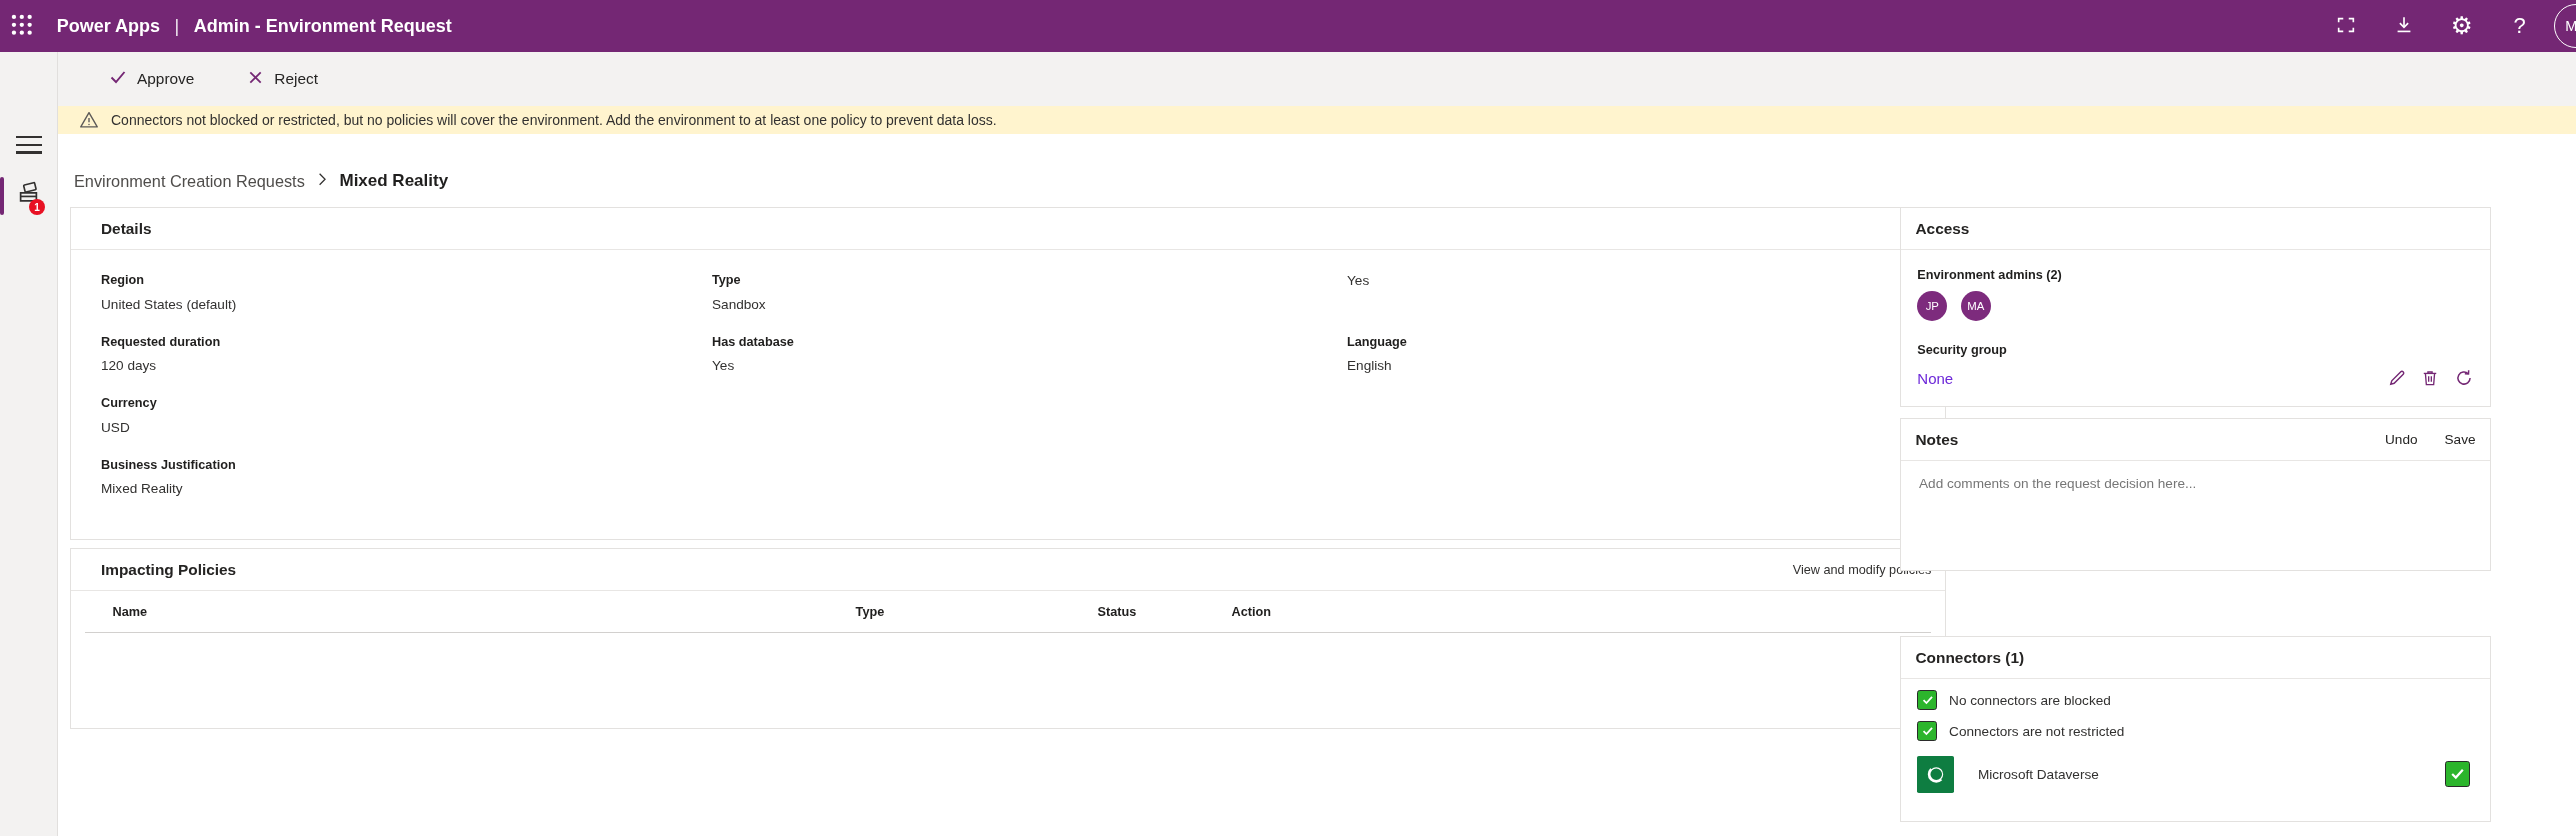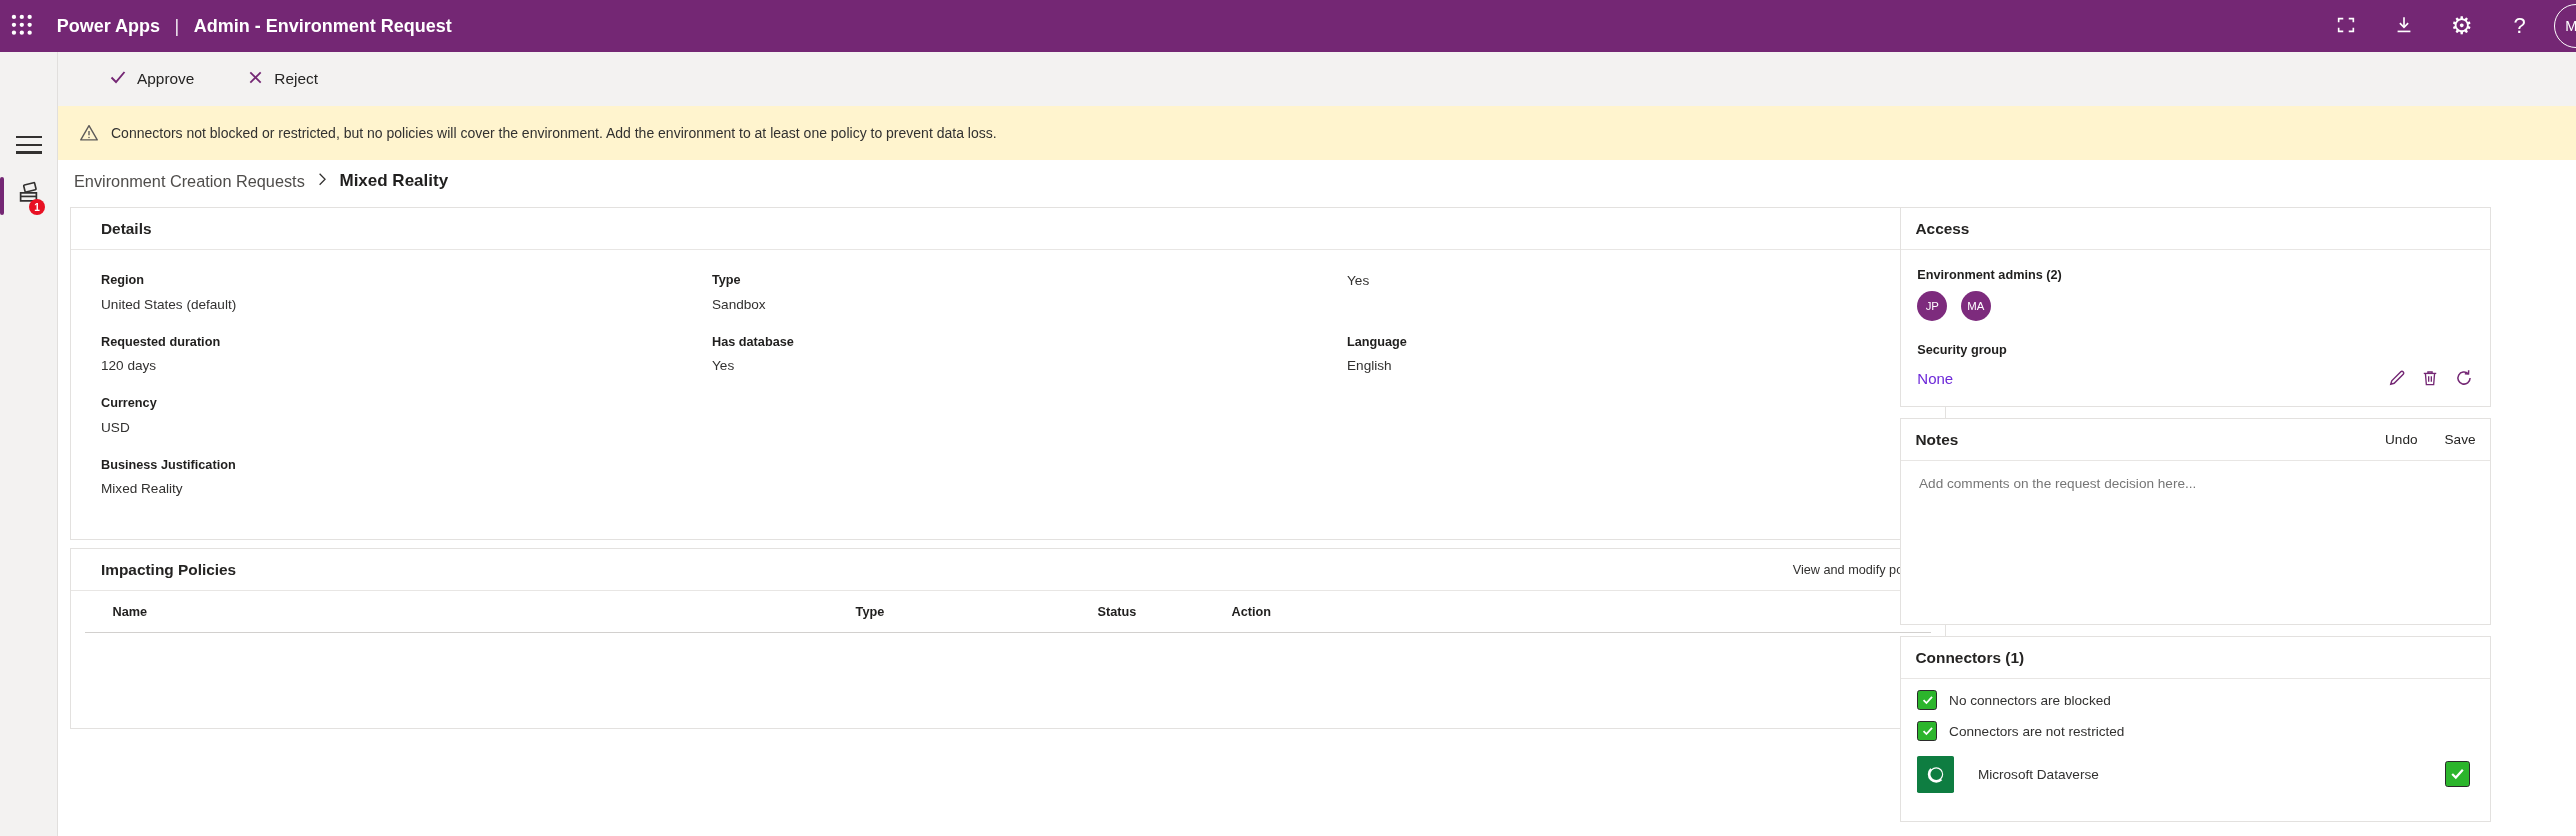--- a/index.html
+++ b/index.html
@@ -25,21 +25,21 @@
   .rail-selected{position:absolute;left:0;top:7.3px;width:3.6px;height:38px;background:#742774;border-radius:2.7px;}
   .rail-icon{position:absolute;left:15.4px;top:10px;}
   .rail-badge{position:absolute;left:29px;top:29px;min-width:16.3px;height:16.3px;border-radius:9px;background:#e81123;color:#fff;font-size:10px;font-weight:700;display:flex;align-items:center;justify-content:center;padding:0 1.8px;box-sizing:border-box;}
 
   
   .cmdbar{position:absolute;left:58px;top:52px;width:2518px;height:54px;background:#f3f2f1;display:flex;align-items:center;}
   .cmd-btn{display:flex;align-items:center;gap:10px;height:40px;padding:0 9px;margin-left:35px;font-size:15.4px;color:#252423;cursor:pointer;border-radius:1.8px;}
   .cmd-btn:first-child{margin-left:42px;}
 
   
-  .banner{position:absolute;left:58px;top:106px;width:2518px;height:54px;background:#fff4ce;display:flex;align-items:center;}
+  .banner{position:absolute;left:58px;top:106px;width:2518px;height:28px;background:#fff4ce;display:flex;align-items:center;}
   .banner-icon{margin-left:20px;display:flex;align-items:center;}
   .banner-text{margin-left:11px;font-size:14px;color:#323130;}
 
   
   .breadcrumb{position:absolute;left:74px;top:171px;display:flex;align-items:center;gap:11px;}
   .bc-parent{font-size:16.3px;color:#4f4d4b;cursor:pointer;}
   .bc-current{font-size:17px;font-weight:700;color:#201f1e;}
 
   
   .card{position:absolute;background:#fff;border:0.9px solid #e3e1df;box-sizing:border-box;}
@@ -67,21 +67,21 @@
 
   .access-panel{top:207px;height:200px;}
   .sec-label{font-size:12.7px;font-weight:700;color:#201f1e;}
   .avatar-row{display:flex;gap:13.6px;margin-top:9px;}
   .avatar{width:30px;height:30px;border-radius:50%;background:#7d2b7d;color:#fff;font-size:11.4px;display:flex;align-items:center;justify-content:center;cursor:pointer;}
   .sg-row{display:flex;align-items:center;justify-content:space-between;margin-top:11px;}
   .sg-none{font-size:15px;color:#6d28d9;cursor:pointer;}
   .sg-icons{display:flex;gap:13.6px;align-items:center;}
   .icon-btn{cursor:pointer;display:flex;align-items:center;}
 
-  .notes-panel{top:418px;height:207px;}
+  .notes-panel{top:418px;height:153px;}
   .notes-actions{display:flex;gap:27px;}
   .notes-action{font-size:13.6px;color:#252423;cursor:pointer;}
   .notes-input{display:block;width:100%;height:153px;border:none;outline:none;resize:none;box-sizing:border-box;padding:14.5px 18px;font-family:"Liberation Sans","DejaVu Sans",sans-serif;font-size:13.6px;color:#323130;background:transparent;}
   .notes-input::placeholder{color:#767676;}
 
   .connectors-panel{top:636px;height:186px;}
   .chk-row{display:flex;align-items:center;gap:11.8px;margin-top:11px;}
   .chk{width:20px;height:20px;background:#2cb52c;border:1.4px solid #2b2b2b;border-radius:2.7px;display:flex;align-items:center;justify-content:center;box-sizing:border-box;}
   .chk-label{font-size:13.6px;color:#323130;}
   .conn-row{display:flex;align-items:center;margin-top:14.5px;}

